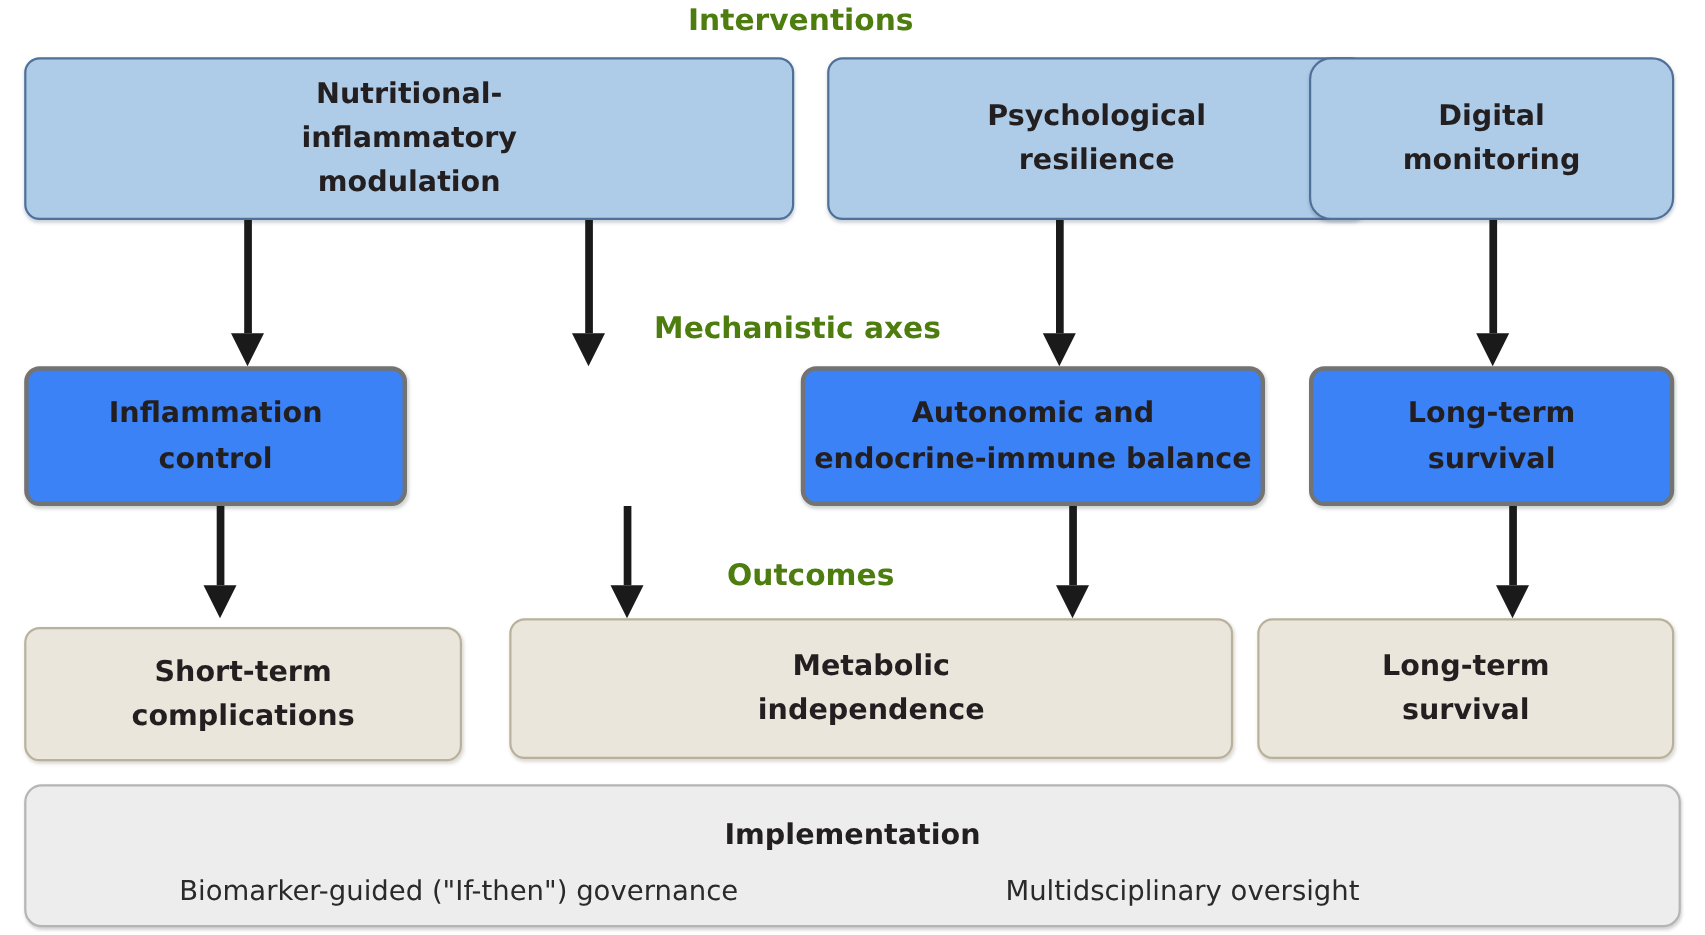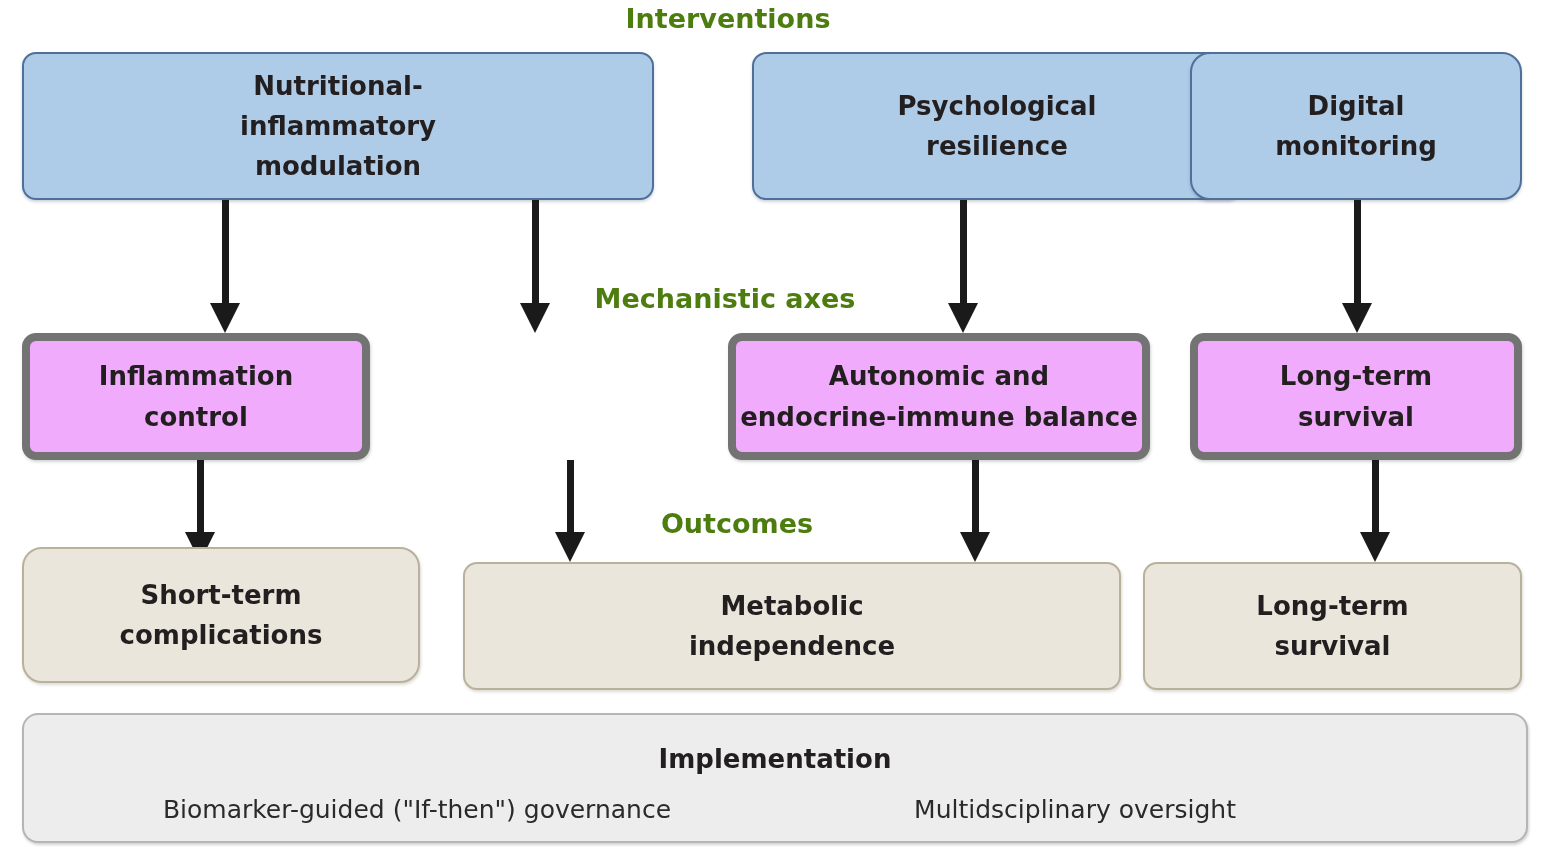--- a/index.html
+++ b/index.html
@@ -34,22 +34,22 @@
     color: #231f20;
     white-space: pre-line;
     box-sizing: border-box;
   }
   .blue {
     background: #aecbe7;
     border: 2px solid #4f7099;
     box-shadow: 0 2px 3px rgba(60,80,110,0.25);
   }
   .green {
-    background: #f0abfc;
-    border: 8px solid #737373;
+    background: #3b82f6;
+    border: 4px solid #737373;
     box-shadow: 1px 2px 3px rgba(70,90,80,0.25);
   }
   .beige {
     background: #eae6db;
     border: 2px solid #b9b19c;
     box-shadow: 1px 2px 3px rgba(120,110,90,0.25);
   }
   .gray {
     background: #ededed;
     border: 2px solid #b5b5b5;
@@ -105,21 +105,21 @@
   .impl-item.left  { left: 0;     width: 786px; }
   .impl-item.right { left: 786px; width: 530px; }
 </style>
 </head>
 <body>
 
 <div class="canvas">
 
   <div class="section-label" style="left:0; top:3px; width:1456px;">Interventions</div>
 
-  <div class="box blue split" style="left:22px; top:52px; width:632px; height:148px;">
+  <div class="box blue split" style="left:22px; top:52px; width:700px; height:148px;">
     <div class="half">Nutritional-
 inflammatory
 modulation</div>
   </div>
 
   <div class="box blue" style="left:752px; top:52px; width:490px; height:148px;text-align:center;">Psychological
 resilience</div>
 
   <div class="box blue" style="left:1190px; top:52px; width:332px; height:148px;border-radius:20px;">Digital
 monitoring</div>
@@ -165,21 +165,21 @@
     <div class="stem"></div>
     <div class="head"></div>
   </div>
   <div class="arrow" style="left:1360px; top:460px; height:102px;">
     <div class="stem"></div>
     <div class="head"></div>
   </div>
 
   <div class="section-label" style="left:0; top:508px; width:1474px;">Outcomes</div>
 
-  <div class="box beige" style="left:22px; top:547px; width:398px; height:136px;border-radius:20px;">Short-term
+  <div class="box beige" style="left:22px; top:570px; width:398px; height:122px;">Short-term
 complications</div>
 
   <div class="box beige" style="left:463px; top:562px; width:658px; height:128px;">Metabolic
 independence</div>
 
   <div class="box beige" style="left:1143px; top:562px; width:379px; height:128px;">Long-term
 survival</div>
 
   <div class="box gray" style="left:22px; top:713px; width:1506px; height:130px; display:block; border-radius:16px;">
     <div class="impl-title">Implementation</div>

